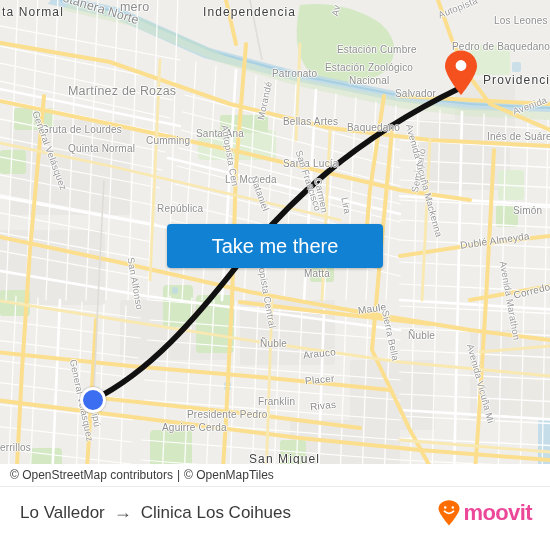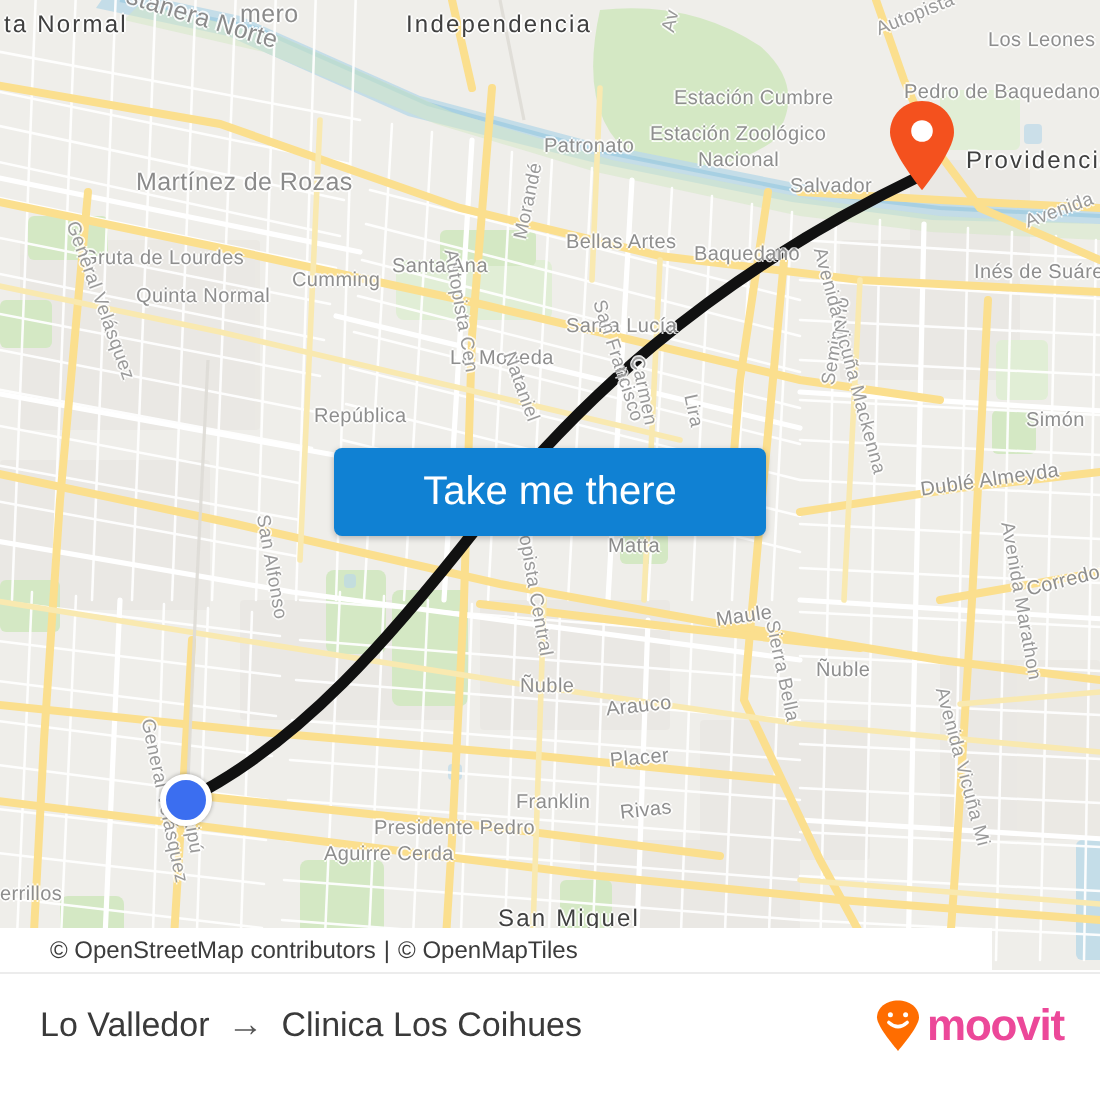--- a/index.html
+++ b/index.html
@@ -55,24 +55,24 @@
     color: #ffffff; font-size: 20px;
     font-family: "Liberation Sans", sans-serif;
     cursor: pointer;
     box-shadow: 0 1px 3px rgba(0,0,0,.25);
     display: flex; align-items: center; justify-content: center;
   }
 
   
   .attrib {
     position: absolute; left: 0; top: 464px;
-    width: 496px; height: 22px;
+    width: 550px; height: 22px;
     background: #ffffff;
     display: flex; align-items: center;
-    padding-left: 25px;
+    padding-left: 10px;
     font-size: 12px; color: #3c3c3c;
   }
   .attrib .sep { margin: 0 4px; color: #3c3c3c; }
 
   
   .footer {
     position: absolute; left: 0; top: 486px;
     width: 550px; height: 52px;
     background: #ffffff;
     border-top: 1px solid #ececec;

